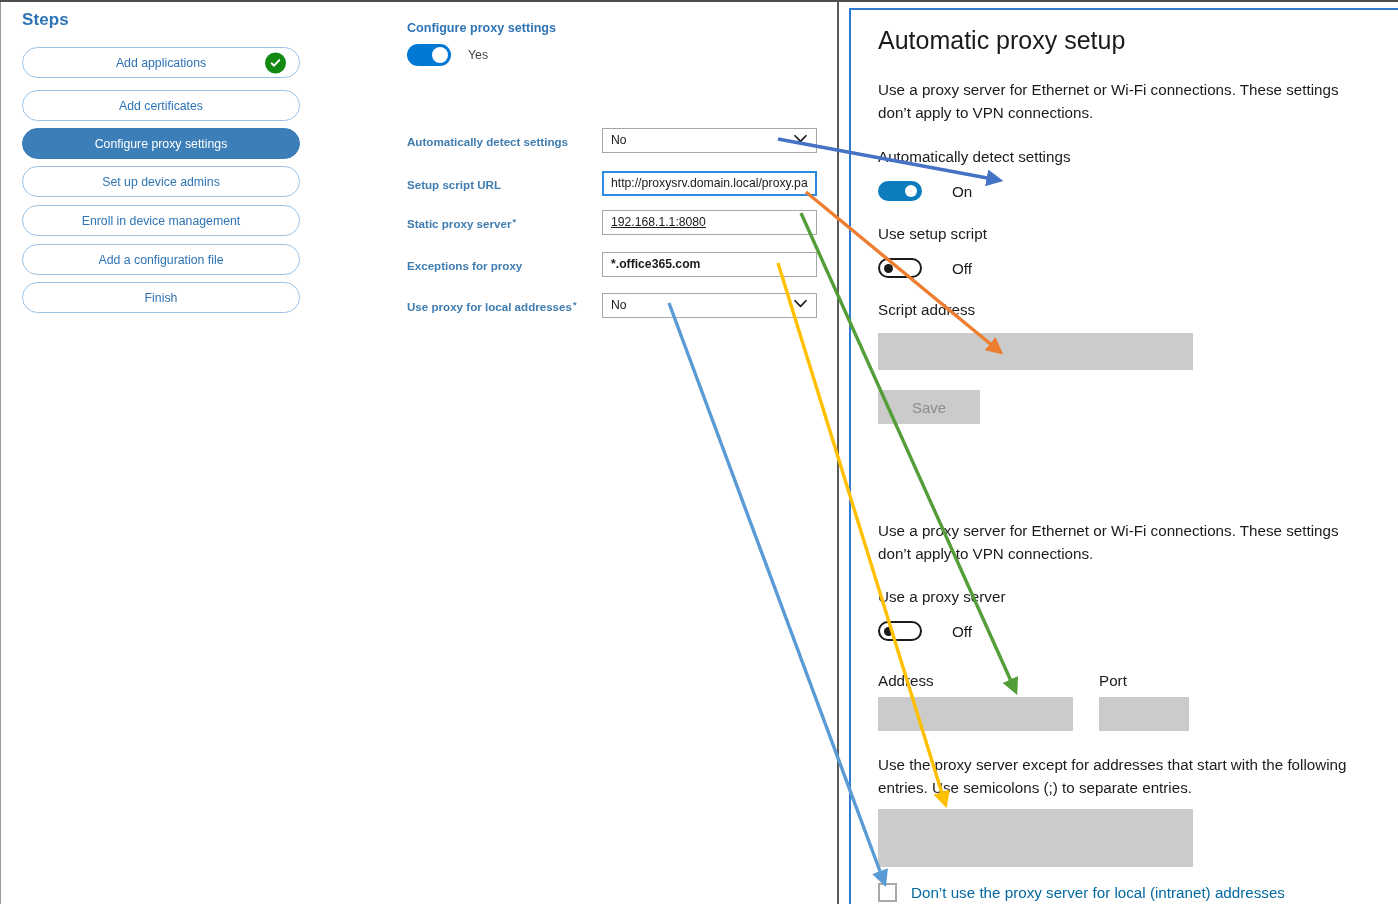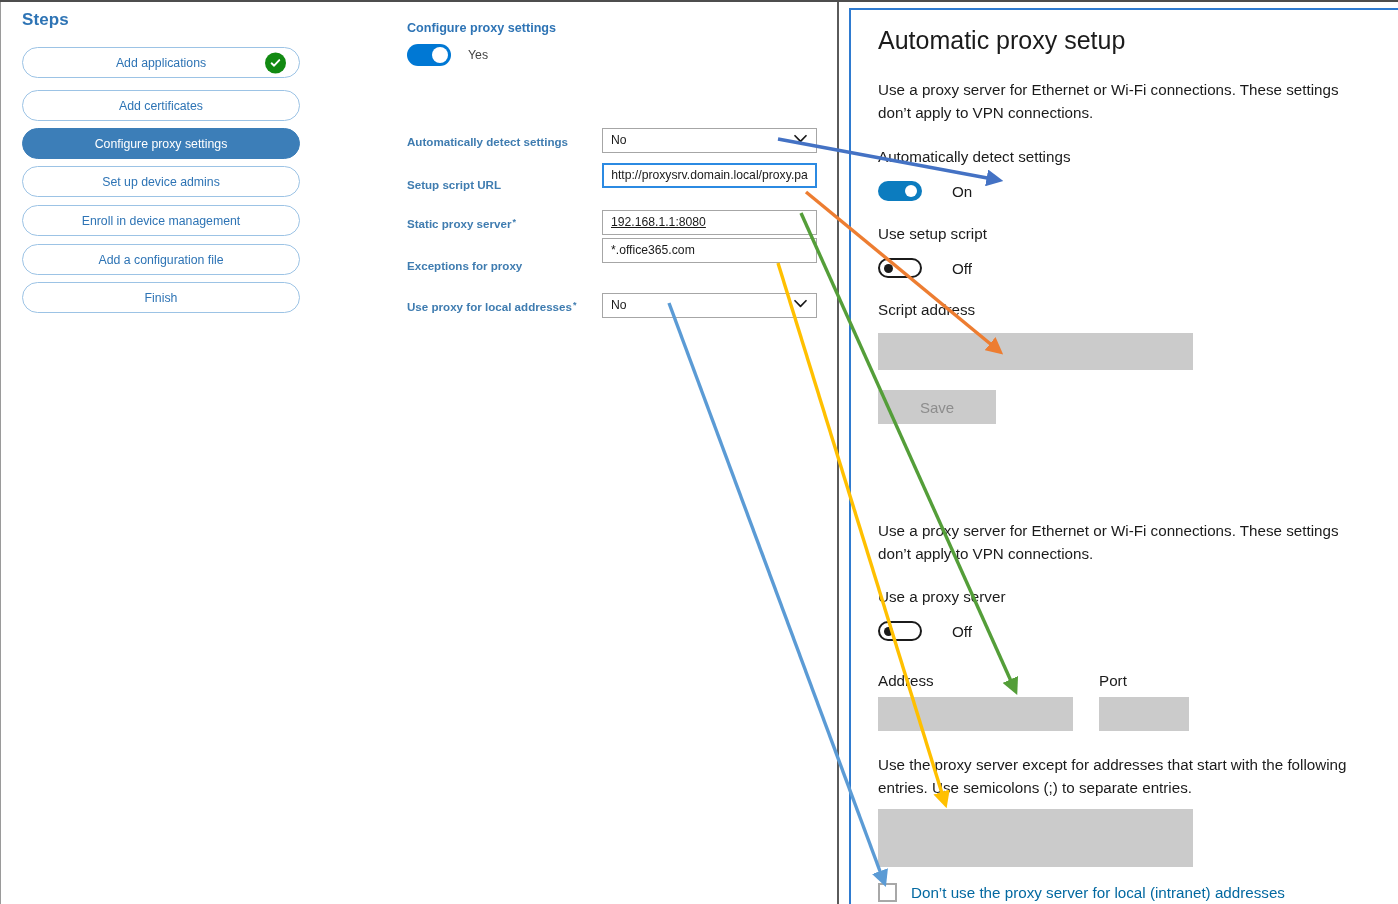--- a/index.html
+++ b/index.html
@@ -347,35 +347,35 @@
       <span class="caret">
         <svg width="13" height="9" viewBox="0 0 13 9" aria-hidden="true">
           <path d="M1 1.4 L6.5 7 L12 1.4" fill="none" stroke="#1a1a1a" stroke-width="1.7" stroke-linecap="round" stroke-linejoin="round"></path>
         </svg>
       </span>
     </div>
 
     <div class="field-label" style="top:176px;">
       <span>Setup script URL</span>
     </div>
-    <div class="ctl focused" style="top:161px;text-align:center;">
+    <div class="ctl focused" style="top:169px;">
       <span>http://proxysrv.domain.local/proxy.pa</span>
     </div>
 
     <div class="field-label" style="top:215px;">
       <span>Static proxy server</span><span class="req">*</span>
     </div>
     <div class="ctl" style="top:208px;text-decoration:underline;">
       <span>192.168.1.1:8080</span>
     </div>
 
     <div class="field-label" style="top:257px;">
       <span>Exceptions for proxy</span>
     </div>
-    <div class="ctl" style="top:236px;">
+    <div class="ctl" style="top:250px;font-weight:bold;">
       <span>*.office365.com</span>
     </div>
 
     <div class="field-label" style="top:298px;">
       <span>Use proxy for local addresses</span><span class="req">*</span>
     </div>
     <div class="ctl sel" style="top:291px;">
       <span>No</span>
       <span class="caret">
         <svg width="13" height="9" viewBox="0 0 13 9" aria-hidden="true">
@@ -407,21 +407,21 @@
         <span class="w-tgl off">
             <span class="wknob"></span>
           </span>
         <span class="w-label">Off</span>
       </div>
 
       <div class="sp-label" style="top:291px;">Script address</div>
 
       <div class="gray-box" style="left:27px; top:323px; width:315px; height:37px;"></div>
 
-      <div class="save-btn" style="left:27px; top:380px; width:118px; height:34px;">Save</div>
+      <div class="save-btn" style="left:27px; top:380px; width:102px; height:34px;">Save</div>
 
 
       <div class="sp-body" style="top:509px;">Use a proxy server for Ethernet or Wi-Fi connections. These settings don’t apply to VPN connections.</div>
 
       <div class="sp-label" style="top:578px;">Use a proxy server</div>
 
       <div class="sp-toggle" style="top:611px;">
         <span class="w-tgl off">
             <span class="wknob"></span>
           </span>

